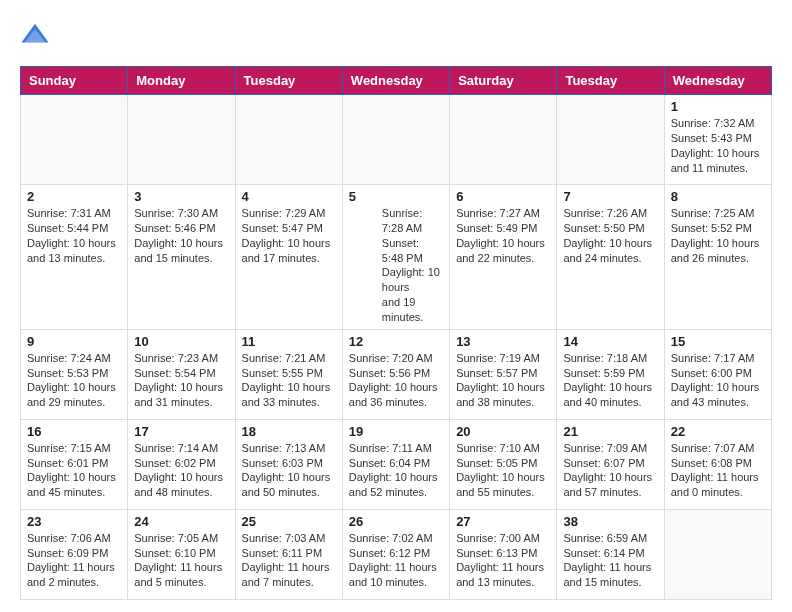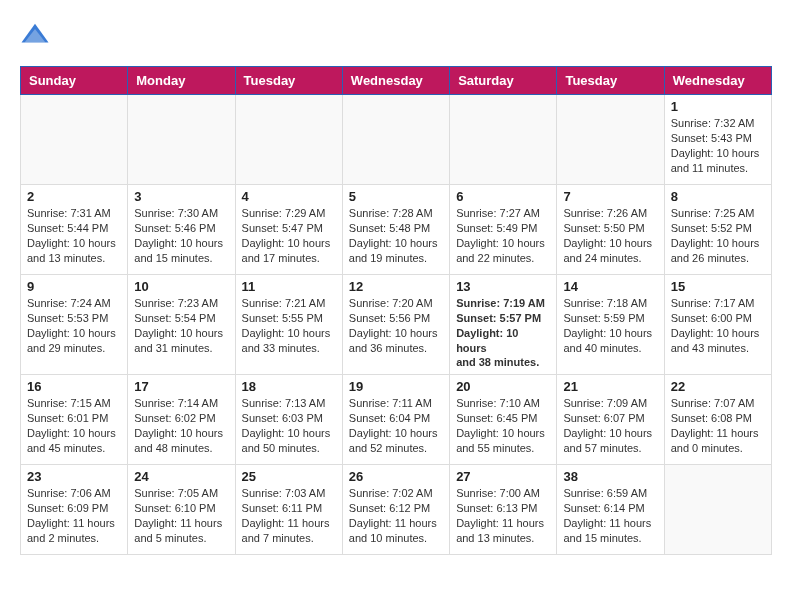--- a/index.html
+++ b/index.html
@@ -160,21 +160,21 @@
         </td>
         <td>
           <span class="day-num">4</span>
           <div class="day-info" style="white-space: pre-line;">Sunrise: 7:29 AM
 Sunset: 5:47 PM
 Daylight: 10 hours
 and 17 minutes.</div>
         </td>
         <td>
           <span class="day-num">5</span>
-          <div class="day-info" style="white-space: pre-line;">Sunrise: 7:28 AM
+          <div class="day-info" style="white-space: pre-line; margin-left: 33px;">Sunrise: 7:28 AM
 Sunset: 5:48 PM
 Daylight: 10 hours
 and 19 minutes.</div>
         </td>
         <td>
           <span class="day-num">6</span>
           <div class="day-info" style="white-space: pre-line;">Sunrise: 7:27 AM
 Sunset: 5:49 PM
 Daylight: 10 hours
 and 22 minutes.</div>
@@ -218,21 +218,21 @@
         </td>
         <td>
           <span class="day-num">12</span>
           <div class="day-info" style="white-space: pre-line;">Sunrise: 7:20 AM
 Sunset: 5:56 PM
 Daylight: 10 hours
 and 36 minutes.</div>
         </td>
         <td>
           <span class="day-num">13</span>
-          <div class="day-info" style="white-space: pre-line; font-weight: bold;">Sunrise: 7:19 AM
+          <div class="day-info" style="white-space: pre-line;">Sunrise: 7:19 AM
 Sunset: 5:57 PM
 Daylight: 10 hours
 and 38 minutes.</div>
         </td>
         <td>
           <span class="day-num">14</span>
           <div class="day-info" style="white-space: pre-line;">Sunrise: 7:18 AM
 Sunset: 5:59 PM
 Daylight: 10 hours
 and 40 minutes.</div>
@@ -270,21 +270,21 @@
         <td>
           <span class="day-num">19</span>
           <div class="day-info" style="white-space: pre-line;">Sunrise: 7:11 AM
 Sunset: 6:04 PM
 Daylight: 10 hours
 and 52 minutes.</div>
         </td>
         <td>
           <span class="day-num">20</span>
           <div class="day-info" style="white-space: pre-line;">Sunrise: 7:10 AM
-Sunset: 6:45 PM
+Sunset: 5:05 PM
 Daylight: 10 hours
 and 55 minutes.</div>
         </td>
         <td>
           <span class="day-num">21</span>
           <div class="day-info" style="white-space: pre-line;">Sunrise: 7:09 AM
 Sunset: 6:07 PM
 Daylight: 10 hours
 and 57 minutes.</div>
         </td>

